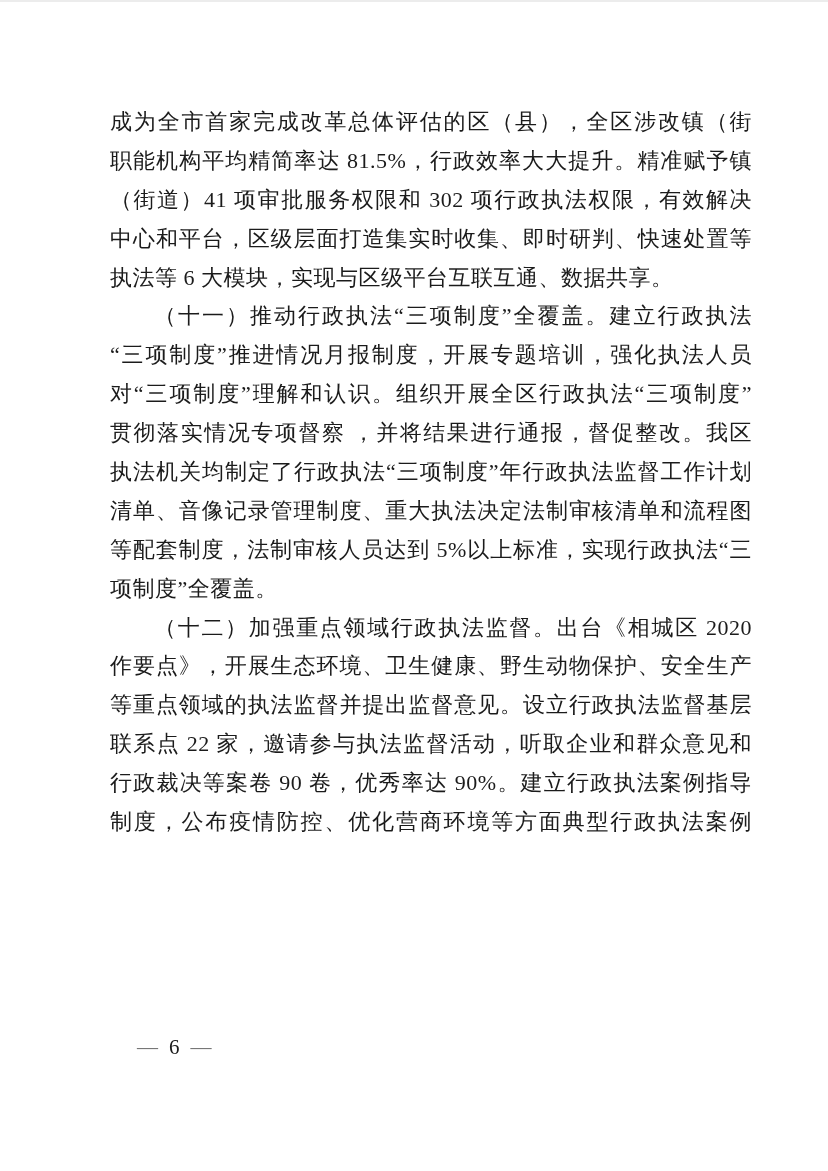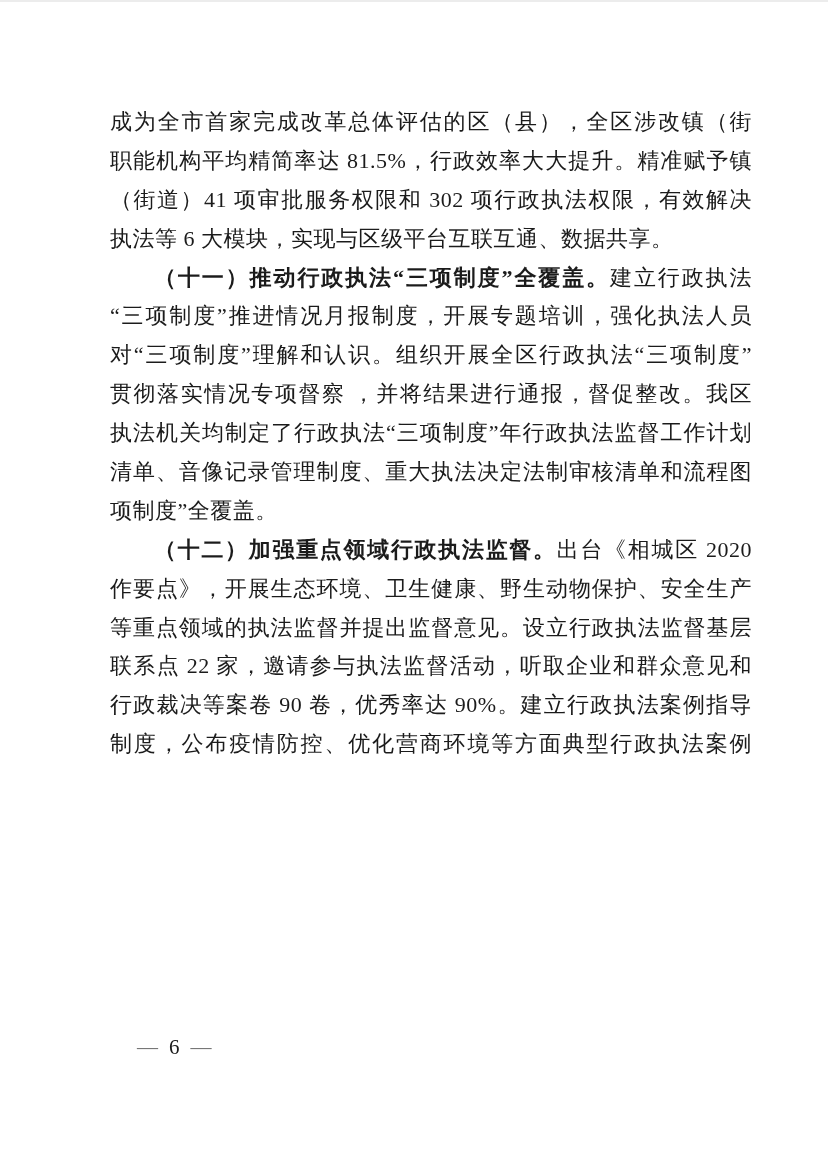--- a/index.html
+++ b/index.html
@@ -35,21 +35,21 @@
     letter-spacing: 0.5px;
     white-space: normal;
   }
   .line.para-end {
     text-align-last: left;
   }
   .line.indent {
     padding-left: 44px;
   }
   .seg { font-weight: 400; }
-  .seg.bold { font-weight: 700; }
+  .seg.bold { font-weight: 400; }
   .footer {
     position: absolute;
     left: 137px;
     top: 1033px;
     font-size: 21px;
     line-height: 24px;
     white-space: nowrap;
   }
   .footer .dash {
     color: #6f6f6f;
@@ -61,27 +61,29 @@
   }
 </style>
 </head>
 <body>
 
 <div class="page">
   <div class="content" id="doc-lines">
       <div class="line"><span class="seg">成为全市首家完成改革总体评估的区（县），全区涉改镇（街道）</span></div>
       <div class="line"><span class="seg">职能机构平均精简率达 81.5%，行政效率大大提升。精准赋予镇</span></div>
       <div class="line"><span class="seg">（街道）41 项审批服务权限和 302 项行政执法权限，有效解决</span></div>
+      <div class="line"><span class="seg">中心和平台，区级层面打造集实时收集、即时研判、快速处置等</span></div>
       <div class="line para-end"><span class="seg">执法等 6 大模块，实现与区级平台互联互通、数据共享。</span></div>
       <div class="line indent"><span class="seg bold">（十一）推动行政执法“三项制度”全覆盖。</span><span class="seg">建立行政执法</span></div>
       <div class="line"><span class="seg">“三项制度”推进情况月报制度，开展专题培训，强化执法人员</span></div>
       <div class="line"><span class="seg">对“三项制度”理解和认识。组织开展全区行政执法“三项制度”</span></div>
       <div class="line"><span class="seg">贯彻落实情况专项督察 ，并将结果进行通报，督促整改。我区</span></div>
       <div class="line"><span class="seg">执法机关均制定了行政执法“三项制度”年行政执法监督工作计划</span></div>
       <div class="line"><span class="seg">清单、音像记录管理制度、重大执法决定法制审核清单和流程图</span></div>
+      <div class="line"><span class="seg">等配套制度，法制审核人员达到 5%以上标准，实现行政执法“三</span></div>
       <div class="line para-end"><span class="seg">项制度”全覆盖。</span></div>
       <div class="line indent"><span class="seg bold">（十二）加强重点领域行政执法监督。</span><span class="seg">出台《相城区 2020</span></div>
       <div class="line"><span class="seg">作要点》，开展生态环境、卫生健康、野生动物保护、安全生产</span></div>
       <div class="line"><span class="seg">等重点领域的执法监督并提出监督意见。设立行政执法监督基层</span></div>
       <div class="line"><span class="seg">联系点 22 家，邀请参与执法监督活动，听取企业和群众意见和</span></div>
       <div class="line"><span class="seg">行政裁决等案卷 90 卷，优秀率达 90%。建立行政执法案例指导</span></div>
       <div class="line"><span class="seg">制度，公布疫情防控、优化营商环境等方面典型行政执法案例</span></div>
     </div>
   <div class="footer">
     <span class="dash">—</span><span class="num">6</span><span class="dash">—</span>

